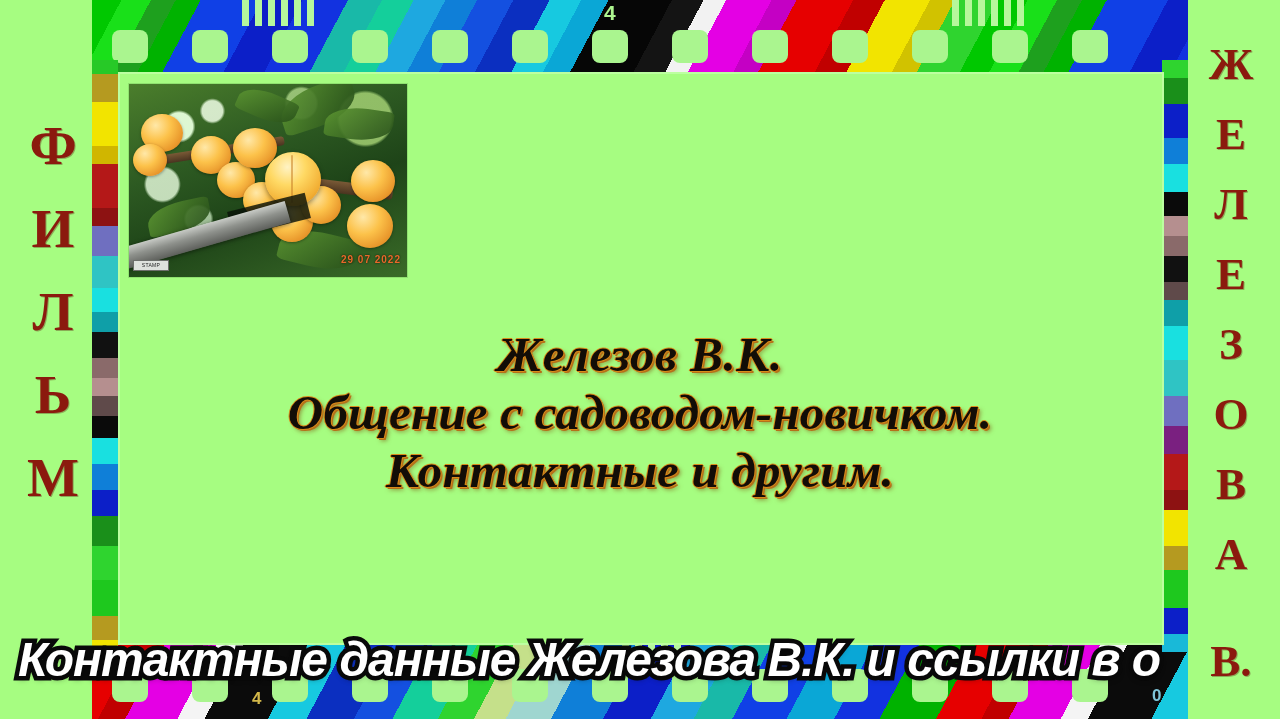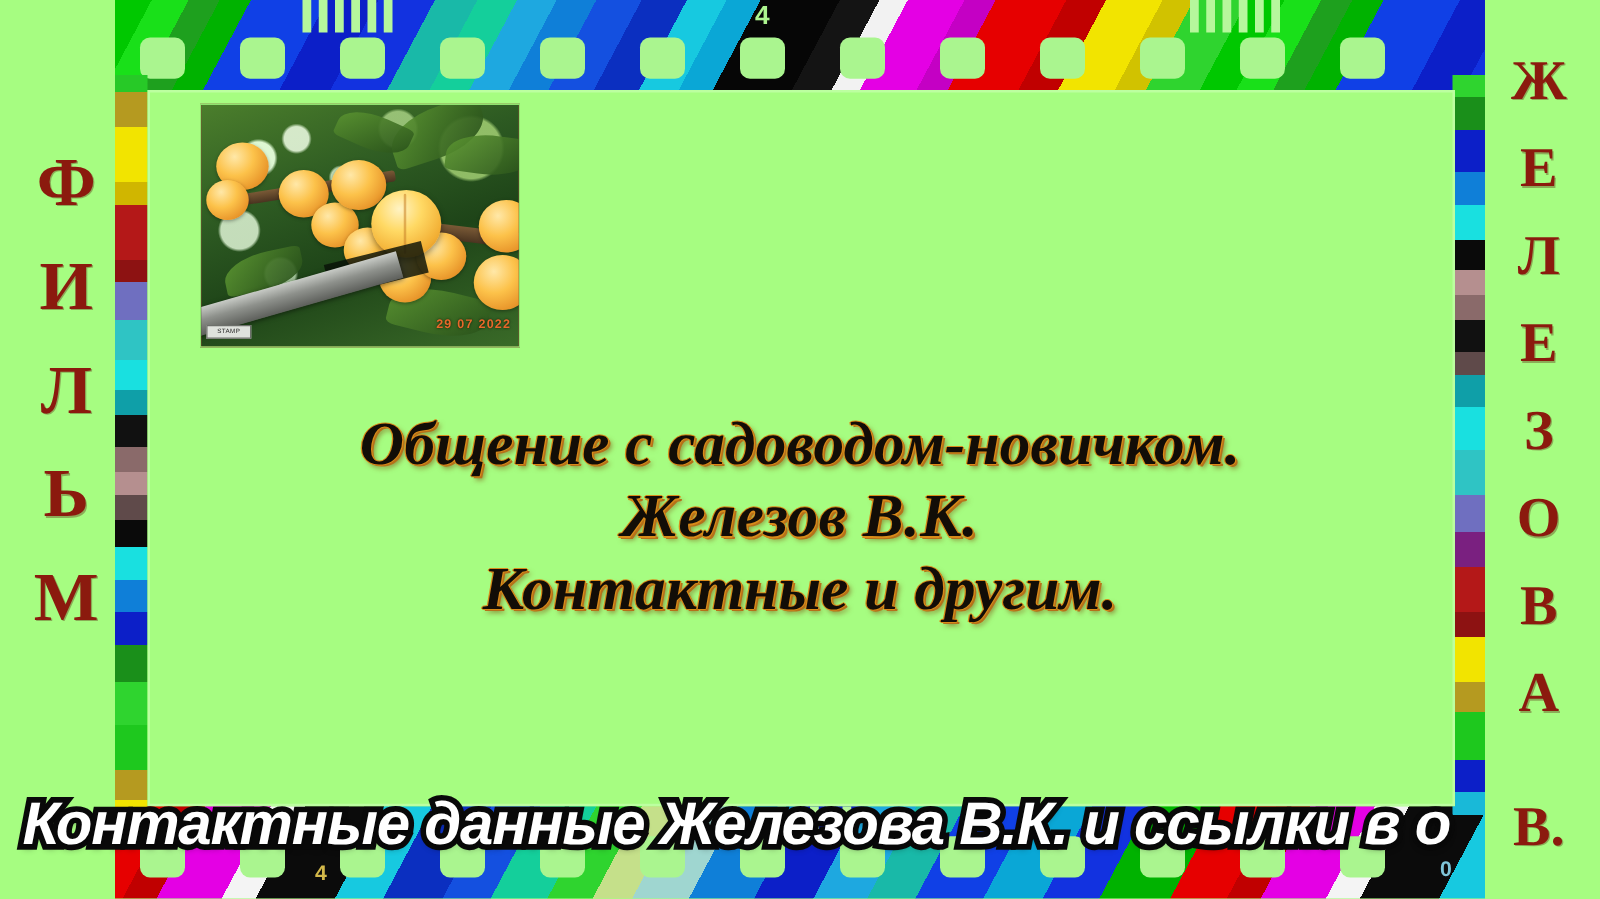--- a/index.html
+++ b/index.html
@@ -220,27 +220,26 @@
     height: 573px;
     box-shadow: inset 0 0 0 2px #bcffa0;
     pointer-events: none;
   }
 
   
   .photo {
     position: absolute;
     left: 128px;
     top: 83px;
-    width: 256px;
+    width: 280px;
     height: 195px;
     overflow: hidden;
     border: 1px solid #8fe26f;
     box-sizing: border-box;
-    background: #7f1d1d;
-    margin-left: 32px;
+    background: #ffffff;
   }
   .photo .sky {
     position: absolute; inset: 0;
     background:
       radial-gradient(circle at 18% 22%, rgba(230,255,220,.95) 0 5%, transparent 6%),
       radial-gradient(circle at 30% 14%, rgba(240,255,230,.85) 0 4%, transparent 5%),
       radial-gradient(circle at 44% 30%, rgba(225,250,215,.8) 0 4%, transparent 5%),
       radial-gradient(circle at 12% 52%, rgba(235,255,225,.8) 0 6%, transparent 7%),
       radial-gradient(circle at 25% 70%, rgba(215,245,205,.7) 0 5%, transparent 6%),
       radial-gradient(circle at 62% 10%, rgba(190,230,150,.7) 0 6%, transparent 7%),
@@ -504,20 +503,20 @@
     <span>Л</span>
     <span>Е</span>
     <span>З</span>
     <span>О</span>
     <span>В</span>
     <span class="gap">А</span>
     <span>В.</span>
   </div>
 
   <div class="title-block">
+    <div class="title-line l1">Железов В.К.</div>
     <div class="title-line l2">Общение с садоводом-новичком.</div>
-    <div class="title-line l1">Железов В.К.</div>
     <div class="title-line l3">Контактные и другим.</div>
   </div>
 
   <div class="bottom-caption">Контактные данные Железова В.К. и ссылки в о</div>
 
 </div>
 
 </body></html>

